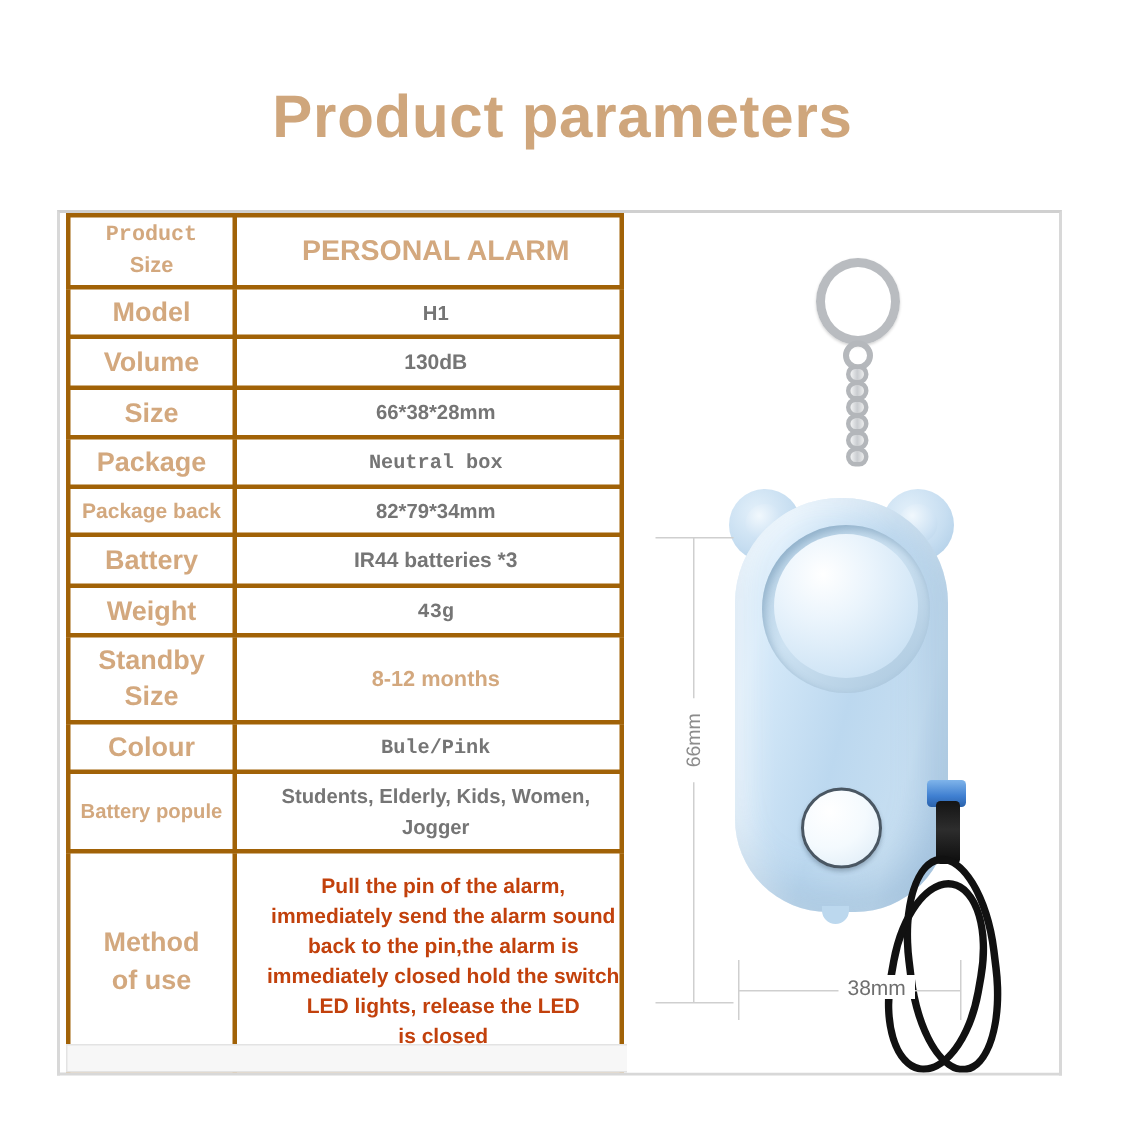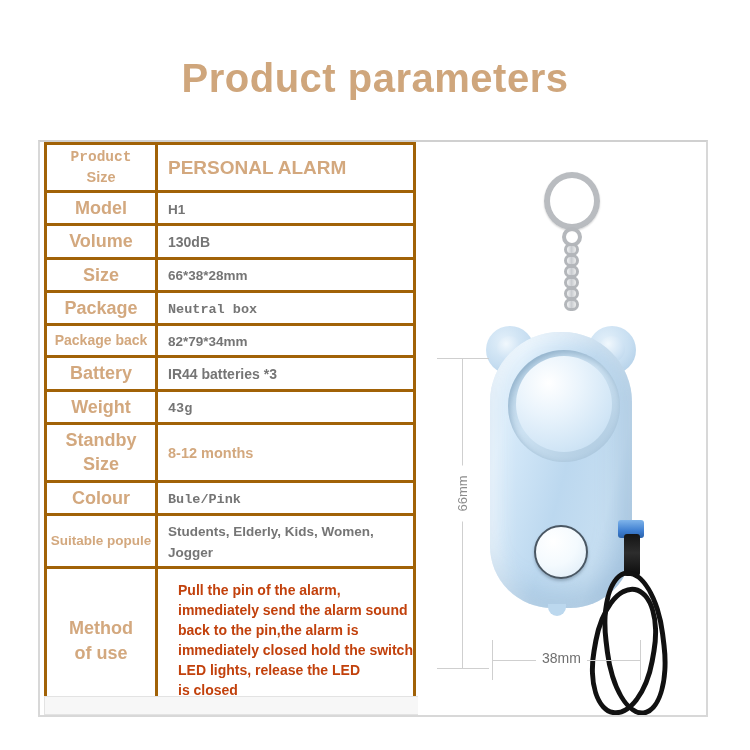--- a/index.html
+++ b/index.html
@@ -58,20 +58,21 @@
     width: 111px;
     color: #d3a87e;
     text-align: center;
     padding: 3px 2px;
     line-height: 1.35;
   }
   td.value {
     color: #757575;
     padding: 4px 0 4px 10px;
     line-height: 1.32;
+    text-align: center;
   }
 
   .lbl-txt { display: block; }
 
   
   .f-mono { font-family: "Liberation Mono", monospace; }
   .f-sans { font-family: "Liberation Sans", sans-serif; }
 
   .sz-20 { font-size: 19px; }
   .sz-18 { font-size: 18px; }
@@ -266,21 +267,21 @@
   #dim-h-cap-l, #dim-h-cap-r {
     position: absolute;
     top: 612px;
     width: 1px; height: 40px;
     background: #cfcfcf;
   }
   #dim-h-cap-l { left: 492px; }
   #dim-h-cap-r { left: 640px; }
   #dim-h-label {
     position: absolute;
-    left: 536px; top: 622px;
+    left: 559px; top: 622px;
     font-size: 14px;
     color: #6f6f6f;
     background: #ffffff;
     padding: 0 6px;
   }
 </style>
 </head>
 <body>
 
 <div id="page">
@@ -378,21 +379,21 @@
         <td class="label">
           <span class="lbl-txt f-sans sz-18">Colour</span>
         </td>
         <td class="value">
           <span class="f-mono sz-13">Bule/Pink</span>
         </td>
       </tr>
 
       <tr>
         <td class="label">
-          <span class="lbl-txt f-sans sz-13">Suitable popule</span>
+          <span class="lbl-txt f-sans sz-13">Battery popule</span>
         </td>
         <td class="value">
           <span class="f-sans sz-13">Students, Elderly, Kids, Women, Jogger</span>
         </td>
       </tr>
 
       <tr>
         <td class="label">
           <span class="lbl-txt f-sans sz-18">Method</span>
           <span class="lbl-txt f-sans sz-18">of use</span>

